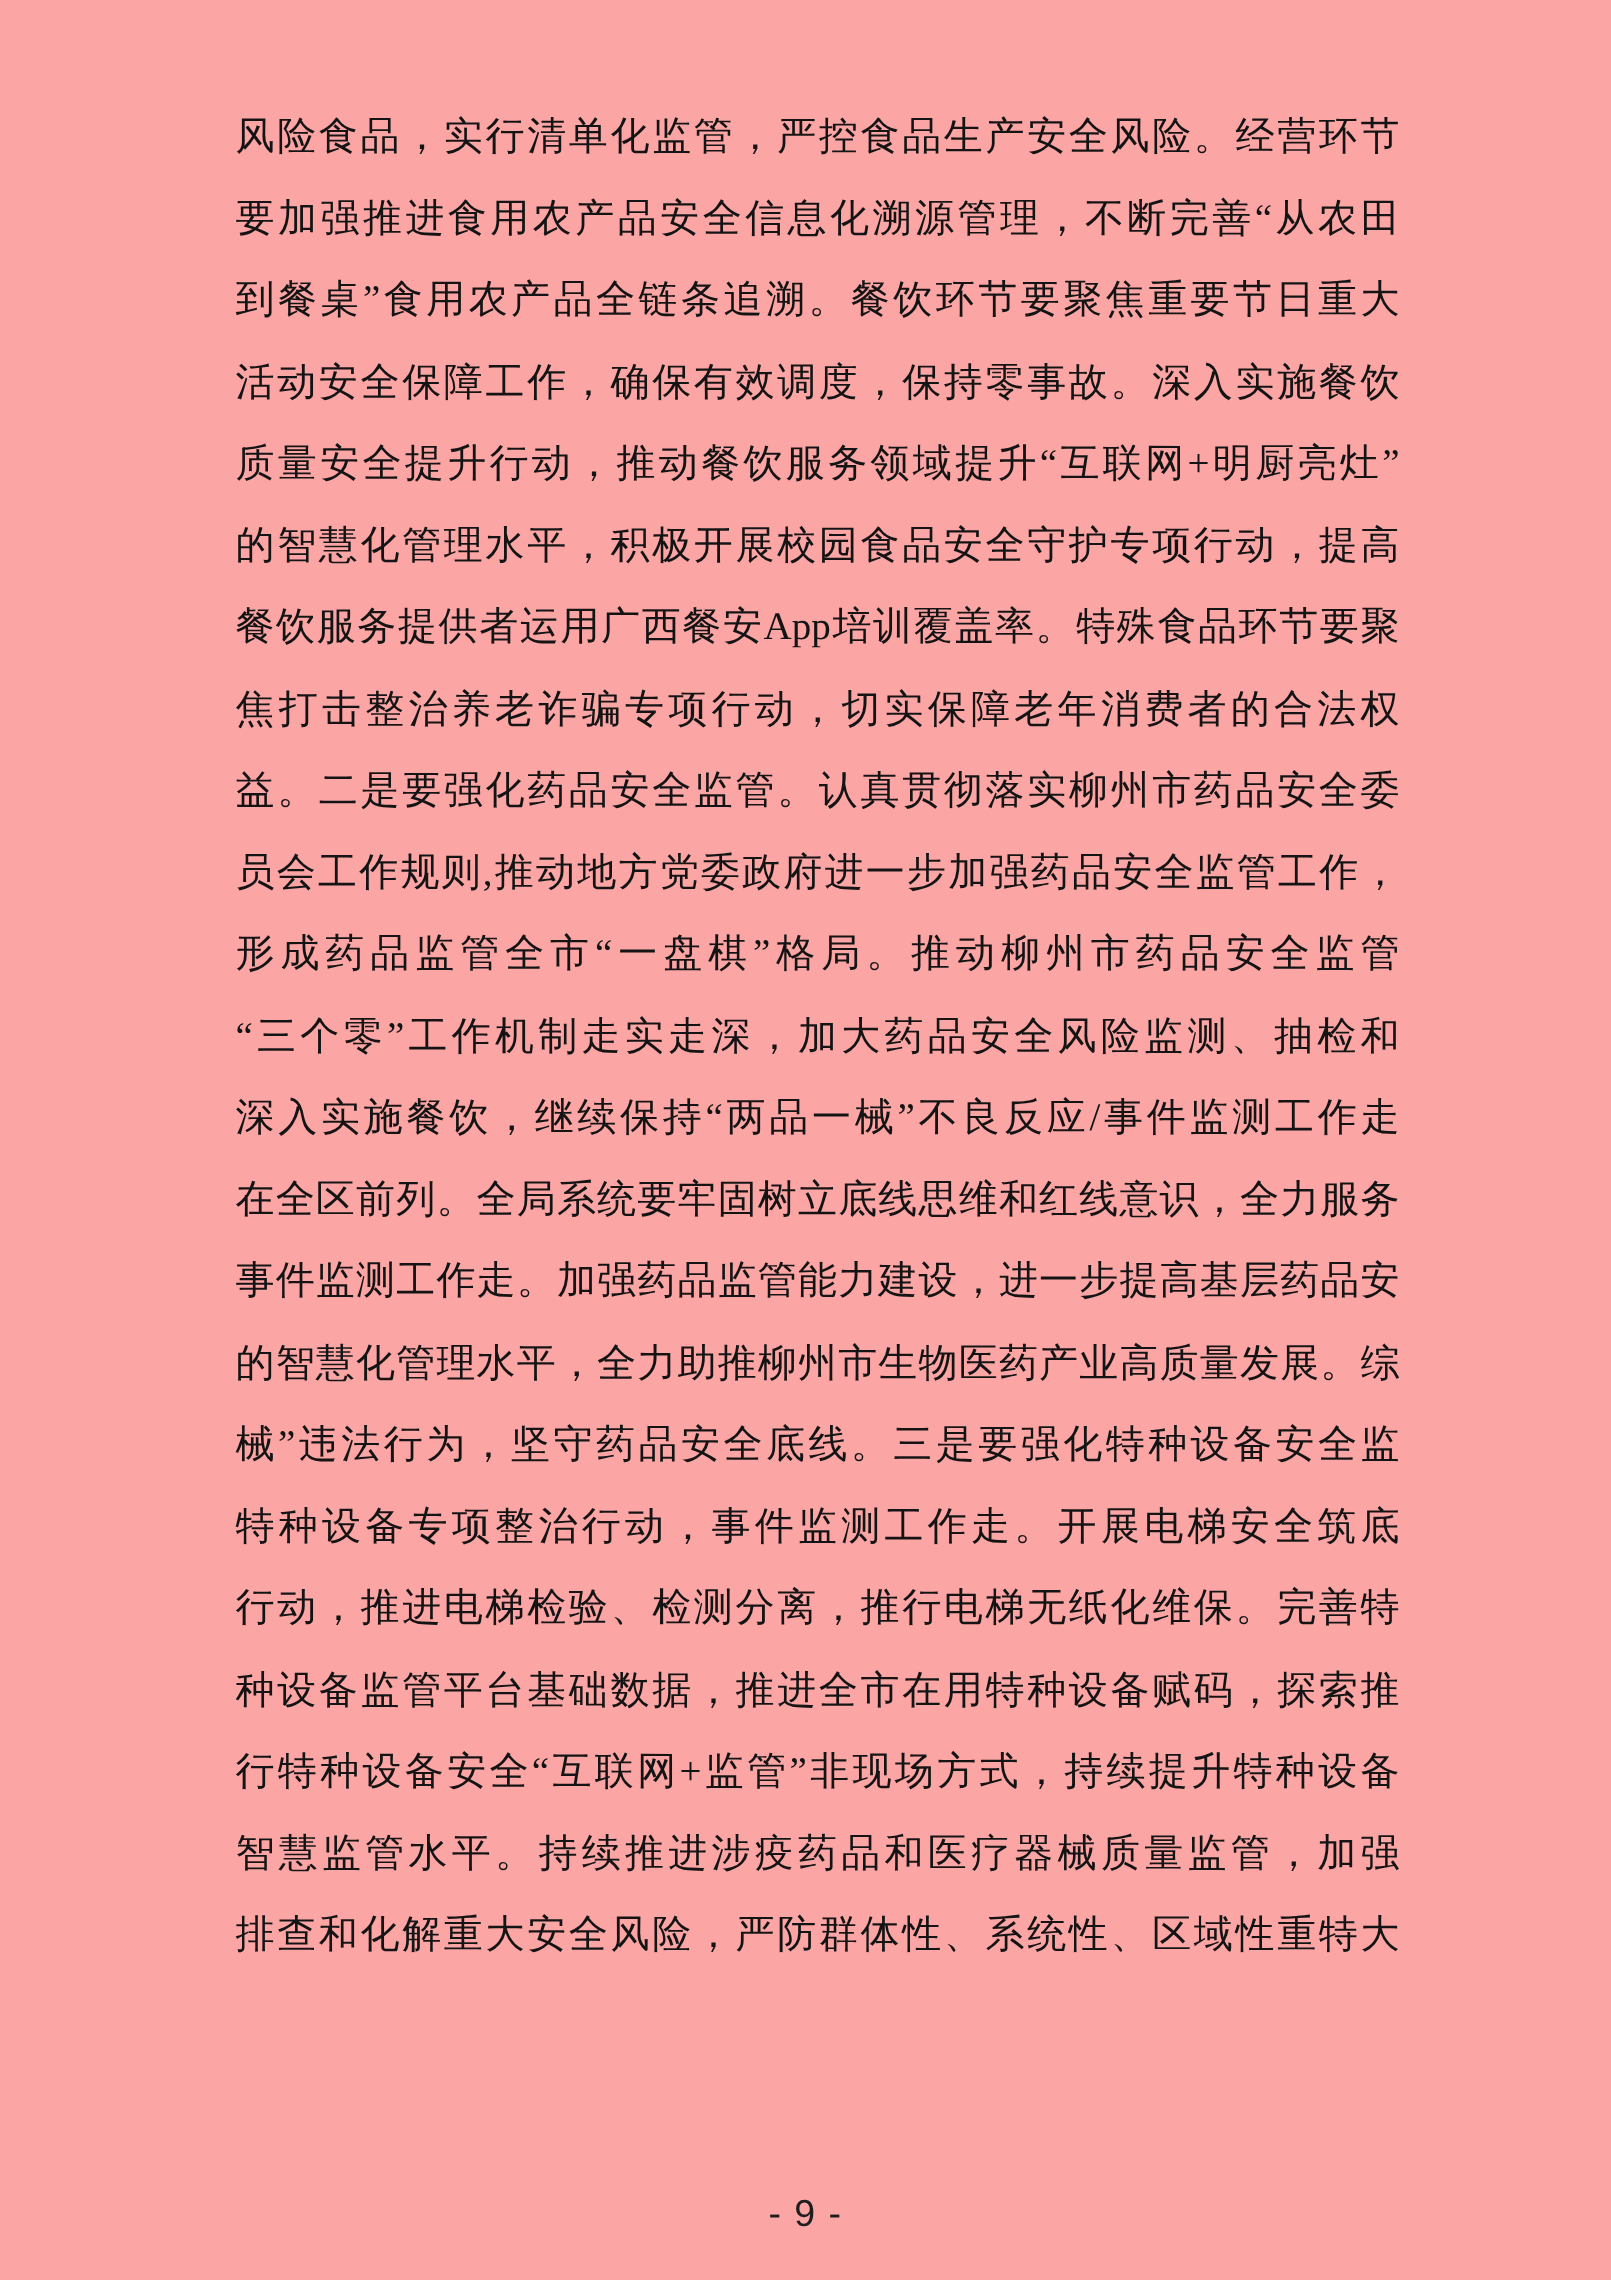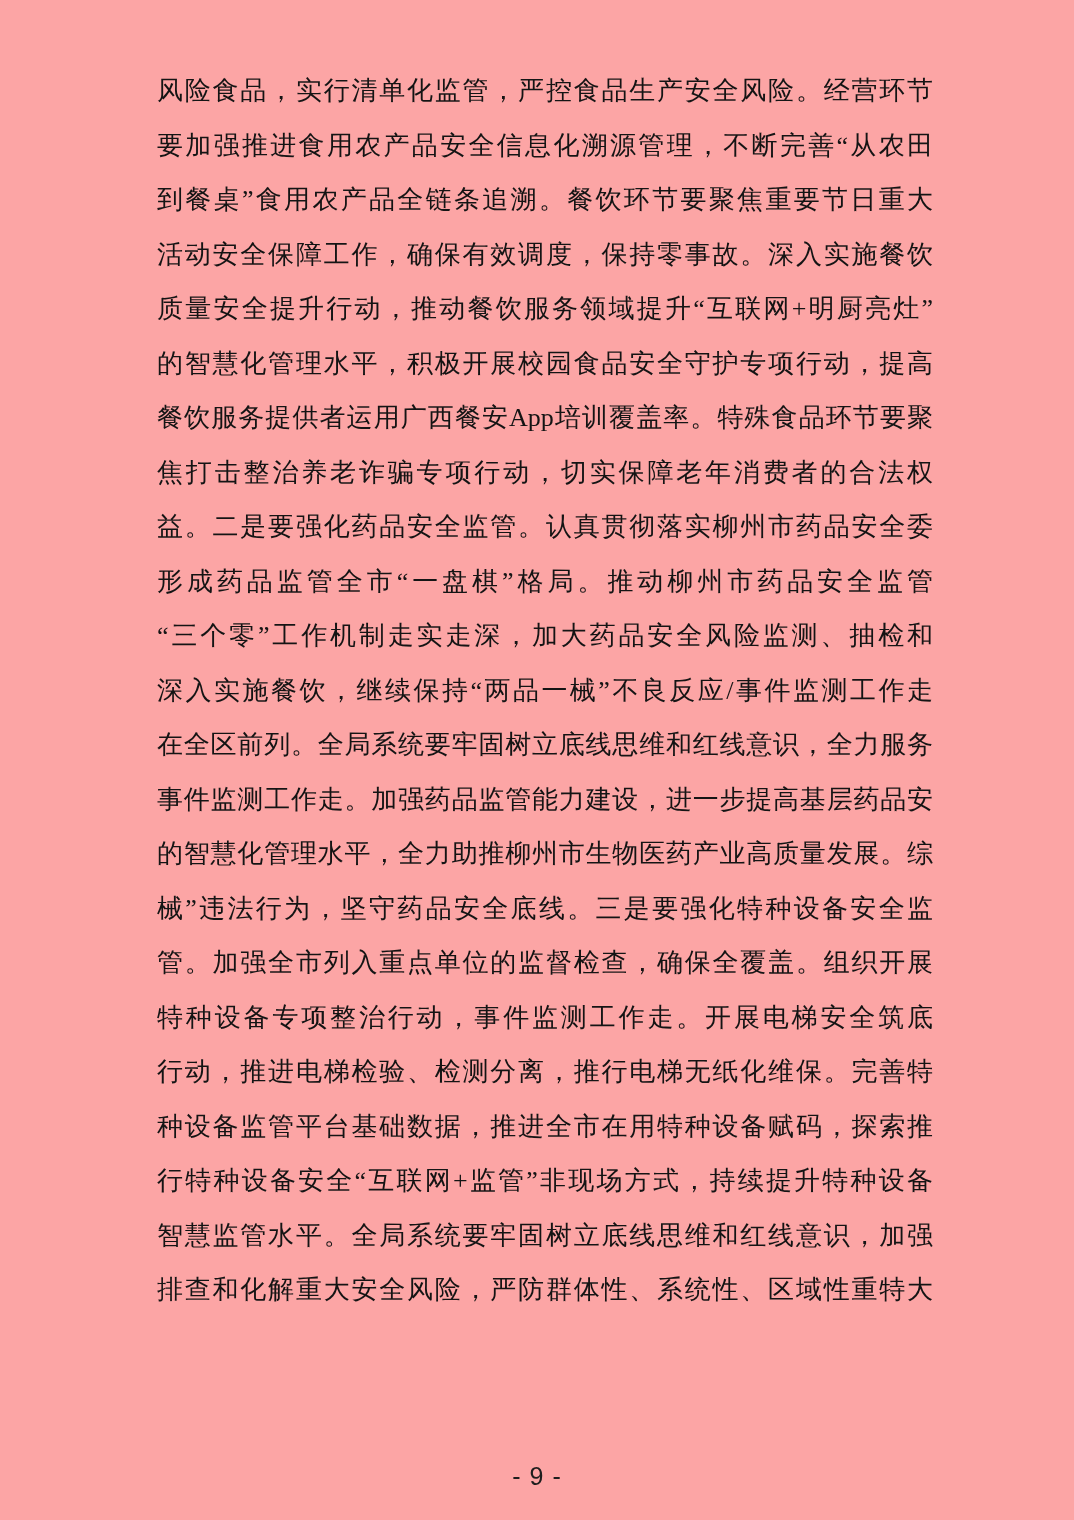--- a/index.html
+++ b/index.html
@@ -49,29 +49,29 @@
   <div class="content">
     <div class="text-line">风险食品，实行清单化监管，严控食品生产安全风险。经营环节</div>
     <div class="text-line">要加强推进食用农产品安全信息化溯源管理，不断完善“从农田</div>
     <div class="text-line">到餐桌”食用农产品全链条追溯。餐饮环节要聚焦重要节日重大</div>
     <div class="text-line">活动安全保障工作，确保有效调度，保持零事故。深入实施餐饮</div>
     <div class="text-line">质量安全提升行动，推动餐饮服务领域提升“互联网+明厨亮灶”</div>
     <div class="text-line">的智慧化管理水平，积极开展校园食品安全守护专项行动，提高</div>
     <div class="text-line">餐饮服务提供者运用广西餐安App培训覆盖率。特殊食品环节要聚</div>
     <div class="text-line">焦打击整治养老诈骗专项行动，切实保障老年消费者的合法权</div>
     <div class="text-line">益。二是要强化药品安全监管。认真贯彻落实柳州市药品安全委</div>
+    <div class="text-line">员会工作规则,推动地方党委政府进一步加强药品安全监管工作，</div>
     <div class="text-line">形成药品监管全市“一盘棋”格局。推动柳州市药品安全监管</div>
     <div class="text-line">“三个零”工作机制走实走深，加大药品安全风险监测、抽检和</div>
     <div class="text-line">深入实施餐饮，继续保持“两品一械”不良反应/事件监测工作走</div>
     <div class="text-line">在全区前列。全局系统要牢固树立底线思维和红线意识，全力服务</div>
     <div class="text-line">事件监测工作走。加强药品监管能力建设，进一步提高基层药品安</div>
     <div class="text-line">的智慧化管理水平，全力助推柳州市生物医药产业高质量发展。综</div>
     <div class="text-line">械”违法行为，坚守药品安全底线。三是要强化特种设备安全监</div>
-    <div class="text-line">管。加强全市列入重点单位的监督检查，确保全覆盖。组织开展</div>
     <div class="text-line">特种设备专项整治行动，事件监测工作走。开展电梯安全筑底</div>
     <div class="text-line">行动，推进电梯检验、检测分离，推行电梯无纸化维保。完善特</div>
     <div class="text-line">种设备监管平台基础数据，推进全市在用特种设备赋码，探索推</div>
     <div class="text-line">行特种设备安全“互联网+监管”非现场方式，持续提升特种设备</div>
-    <div class="text-line">智慧监管水平。全局系统要牢固树立底线思维和红线意识，加强</div>
+    <div class="text-line">智慧监管水平。持续推进涉疫药品和医疗器械质量监管，加强</div>
     <div class="text-line">排查和化解重大安全风险，严防群体性、系统性、区域性重特大</div>
   </div>
   <div class="page-number">- 9 -</div>
 </div>
 
 </body></html>

